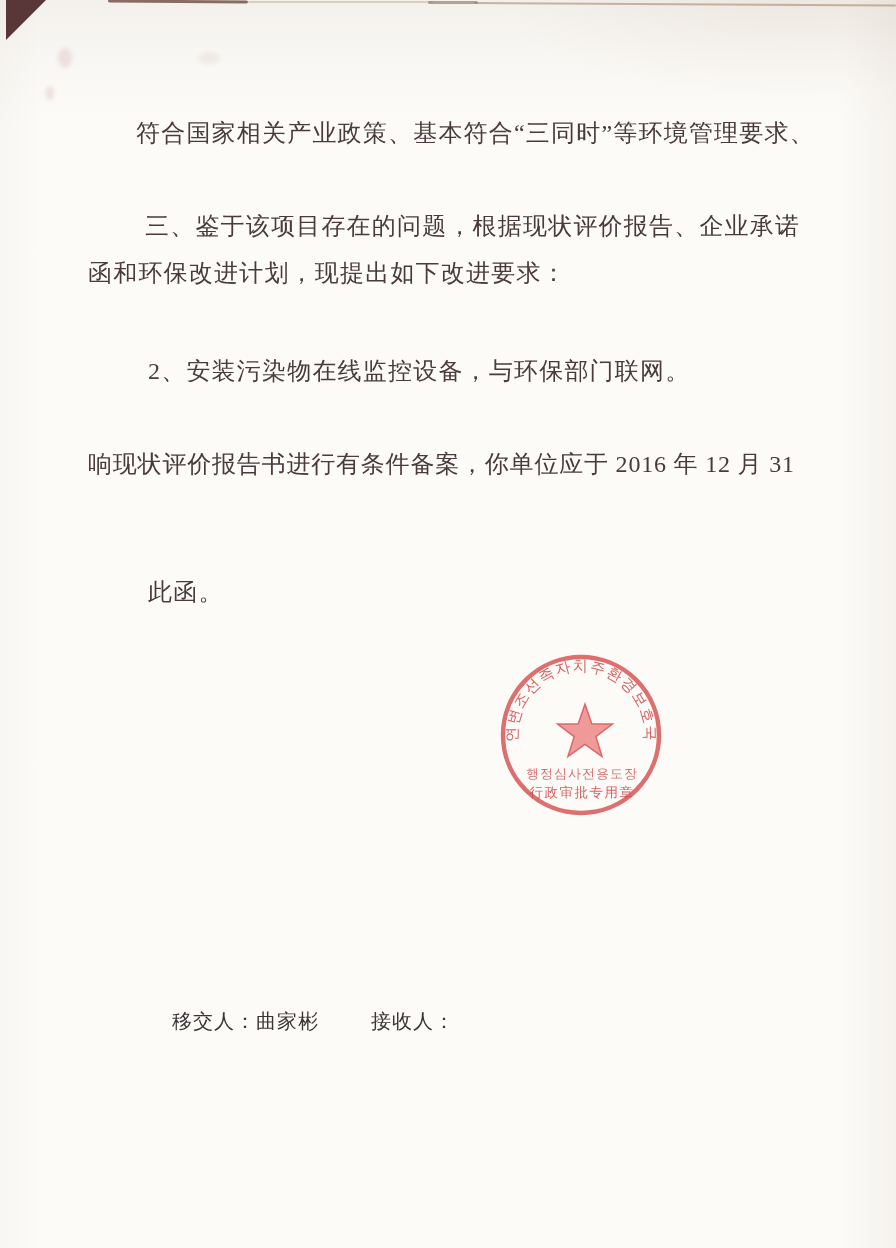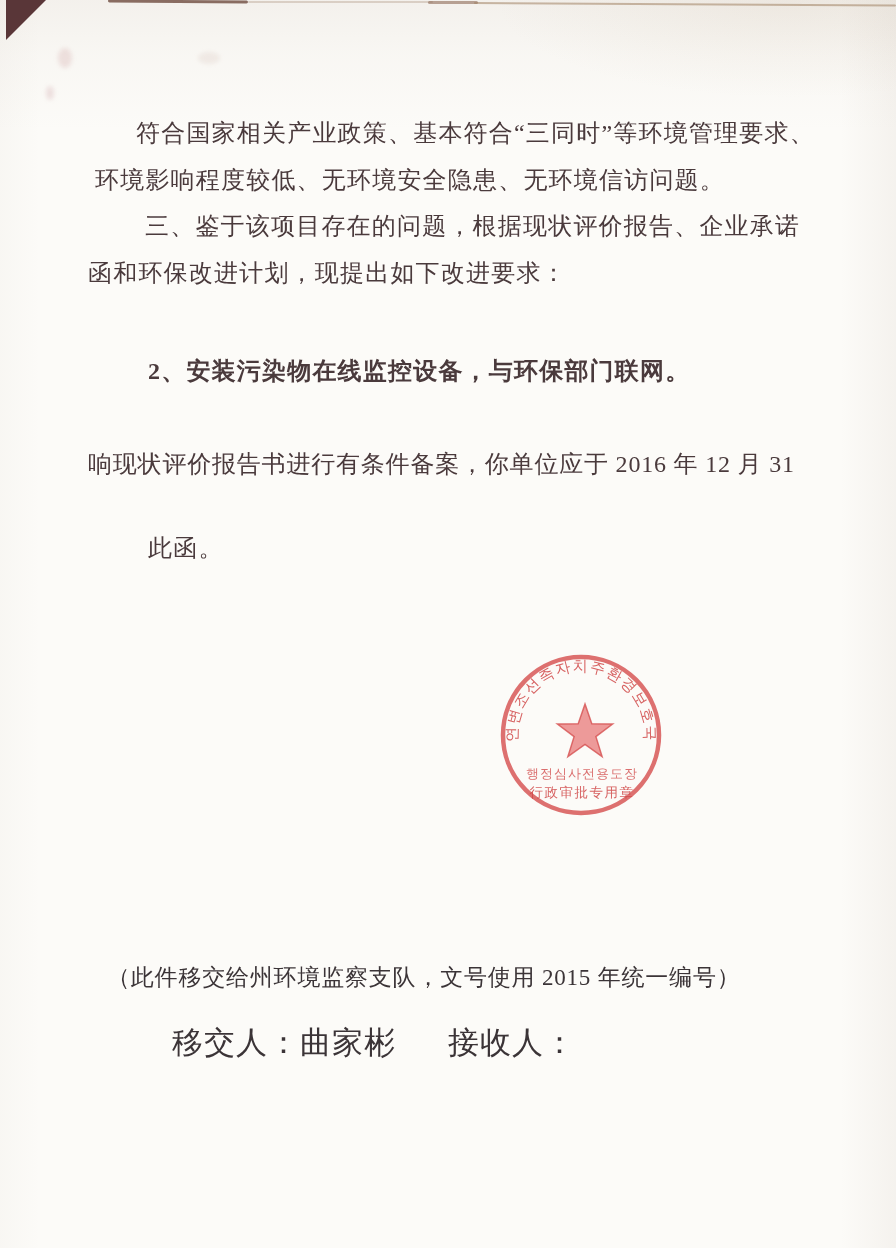--- a/index.html
+++ b/index.html
@@ -41,65 +41,64 @@
     white-space:nowrap;
     font-size:24px;
     letter-spacing:1.2px;
     color:#4a3a3c;
   }
   .ln0{top:117px;left:95px;margin-left:41px;}
   .ln1{top:164px;left:95px;}
   .ln2{top:210px;left:145px;}
   .ln3{top:257px;left:88px;}
   .ln4{top:309px;left:148px;}
-  .ln5{top:355px;left:148px;font-weight:bold;}
+  .ln5{top:355px;left:148px;}
   .ln6{top:402px;left:145px;}
   .ln7{top:448px;left:88px;letter-spacing:0.8px;}
   .ln8{top:494px;left:88px;}
-  .ln9{top:532px;left:148px;}
+  .ln9{top:576px;left:148px;}
 
   
   .seal{position:absolute;left:496px;top:650px;width:170px;height:170px;}
   .seal svg{display:block;width:170px;height:170px;}
 
   
   .issue-date{
     position:absolute;left:484px;top:725px;
     font-size:24px;color:#1d1d1f;
     letter-spacing:1px;word-spacing:5px;
     white-space:nowrap;z-index:5;
   }
 
   
   .footer-note{
     position:absolute;left:107px;top:962px;
     font-size:23px;color:#3b3437;letter-spacing:0.8px;white-space:nowrap;
   }
   .transfer-row{
     position:absolute;left:172px;top:1008px;
-    font-size:31px;color:#3b3437;letter-spacing:1px;white-space:nowrap;margin-top:14px;
+    font-size:20px;color:#3b3437;letter-spacing:1px;white-space:nowrap;
   }
   .transfer-row .gap{display:inline-block;width:52px;}
 </style>
 </head>
 <body>
 
 <div class="page">
 
   <div class="corner-mark"></div>
   <div class="edge-mark edge-a"></div>
   <div class="edge-mark edge-b"></div>
   <div class="edge-mark edge-c"></div>
   <div class="edge-mark edge-d"></div>
   <div class="smudge smudge-a"></div>
   <div class="smudge smudge-b"></div>
   <div class="smudge smudge-c"></div>
 
   <div class="line ln0">符合国家相关产业政策、基本符合“三同时”等环境管理要求、</div>
-  <div class="line ln1">环境影响程度较低、无环境安全隐患、无环境信访问题。</div>
   <div class="line ln2">三、鉴于该项目存在的问题，根据现状评价报告、企业承诺</div>
   <div class="line ln3">函和环保改进计划，现提出如下改进要求：</div>
   <div class="line ln5">2、安装污染物在线监控设备，与环保部门联网。</div>
   <div class="line ln7">响现状评价报告书进行有条件备案，你单位应于 2016 年 12 月 31</div>
   <div class="line ln9">此函。</div>
 
   <div class="seal">
     <svg viewBox="0 0 170 170" xmlns="http://www.w3.org/2000/svg">
       <defs>
         <path id="arcPath" d="M 24.9 106.9 A 64 64 0 1 1 145.1 106.9" fill="none"></path>
@@ -108,18 +107,17 @@
       <text font-size="15" fill="rgba(210,76,76,0.88)" letter-spacing="1.5" font-family="Liberation Serif, DejaVu Serif, serif">
         <textPath href="#arcPath" startOffset="50%" text-anchor="middle">연변조선족자치주환경보호국</textPath>
       </text>
       <polygon points="89,54 95.8,73.7 116.6,74 99.9,86.6 106.1,106.5 89,94.5 71.9,106.5 78.1,86.6 61.4,74 82.2,73.7" fill="rgba(232,122,122,0.75)" stroke="rgba(214,80,80,0.8)" stroke-width="1.5"></polygon>
       <text x="86" y="128" text-anchor="middle" font-size="13" fill="rgba(210,76,76,0.8)" letter-spacing="1" font-family="Liberation Serif, DejaVu Serif, serif">행정심사전용도장</text>
       <text x="86" y="147" text-anchor="middle" font-size="13.5" fill="rgba(208,72,72,0.85)" letter-spacing="1.5" font-family="Liberation Serif, DejaVu Serif, serif">行政审批专用章</text>
     </svg>
   </div>
 
 
-  <div class="footer-note">（此件移交给州环境监察支队，文号使用 2015 年统一编号）</div>
   <div class="transfer-row">
     <span>移交人：</span><span>曲家彬</span><span class="gap"></span><span>接收人：</span>
   </div>
 
 </div>
 
 </body></html>

